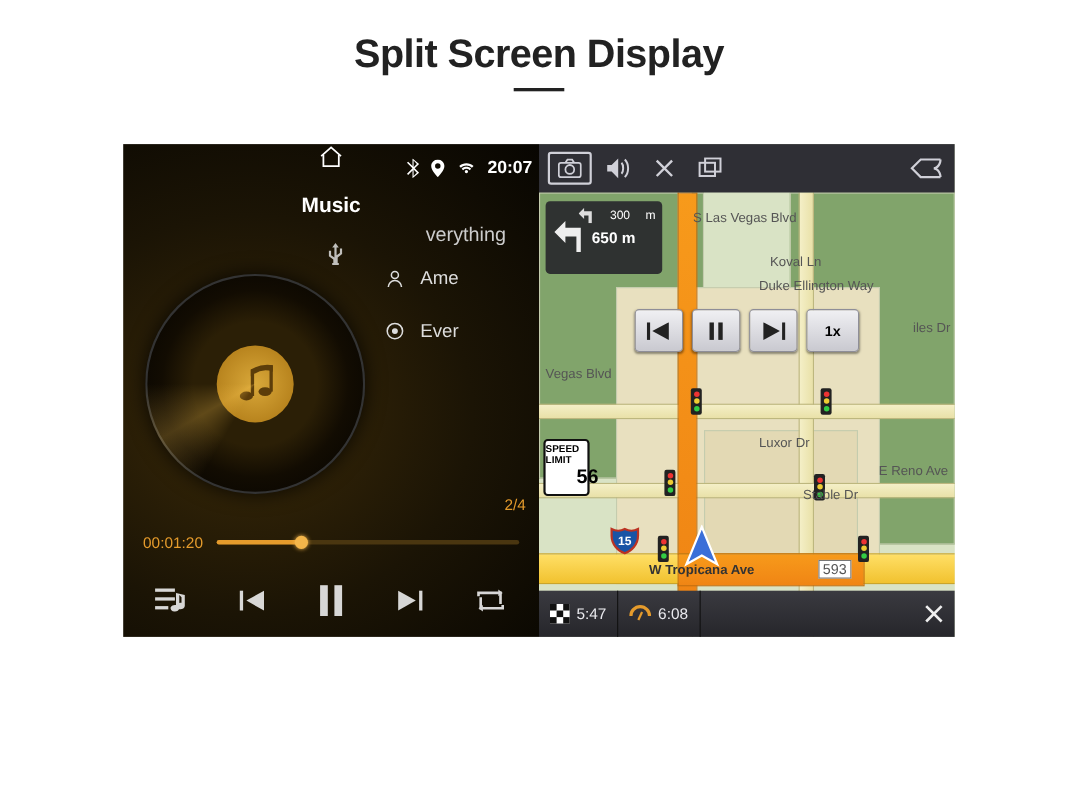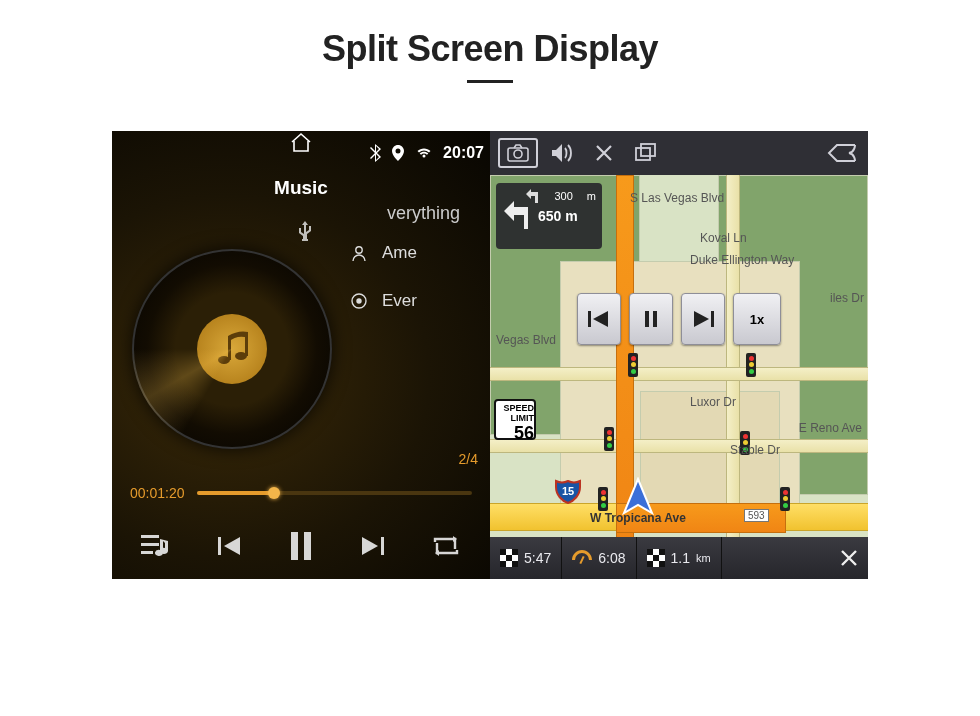--- a/index.html
+++ b/index.html
@@ -52,33 +52,33 @@
   .b-city2 { background:#e3d9b4; left:150px; top:260px; width:140px; height:120px; }
   
   .road-h { position:absolute; left:0; right:0; height:14px; background:linear-gradient(#f4efc7,#e9e1a8); border-top:1px solid #bdb77e; border-bottom:1px solid #bdb77e; }
   .road-v { position:absolute; top:44px; bottom:0; width:14px; background:linear-gradient(90deg,#f4efc7,#e9e1a8); border-left:1px solid #bdb77e; border-right:1px solid #bdb77e; }
   .rh1 { top:236px; } .rh2 { top:372px; height:28px; background:linear-gradient(#ffdf66,#f1c22f); border-color:#caa52a;} .rh3 { top:308px; }
   .rv1 { left:126px; } .rv2 { left:236px; }
   .route { position:absolute; left:126px; top:44px; width:18px; bottom:40px; background:linear-gradient(#f79a1b,#f08514); border:1px solid #c56f0e; }
   .route-turn { position:absolute; left:126px; top:372px; height:30px; width:170px; background:linear-gradient(#f79a1b,#f08514); border:1px solid #c56f0e; }
 
   .street-lbl { position:absolute; font-size:12px; color:#555; white-space:nowrap; }
-  .speed-sign { position:absolute; left:4px; top:268px; width:42px; height:41px; background:#fff; border:2px solid #111; border-radius:4px; font-size:9px; font-weight:700; text-align:right; line-height:1.1; padding-top:3px; }
-  .speed-sign .num { font-size:18px; display:block; }
+  .speed-sign { position:absolute; left:4px; top:268px; width:42px; height:52px; background:#fff; border:2px solid #111; border-radius:4px; font-size:9px; font-weight:700; text-align:left; line-height:1.1; padding-top:3px; }
+  .speed-sign .num { font-size:18px; display:block;padding-left:28px; }
 
   .map-topbar { position:absolute; top:0; left:0; right:0; height:44px; background:#2f2f35; display:flex; align-items:center; gap:6px; padding:0 8px; }
   .map-topbar .cap { width:40px; height:30px; border:2px solid #d0d0d8; border-radius:3px; display:flex; align-items:center; justify-content:center; }
   .map-topbar .icbtn { width:36px; height:36px; display:flex; align-items:center; justify-content:center; }
 
   .turn-box { position:absolute; left:6px; top:52px; width:106px; height:66px; background:rgba(40,40,44,.92); border-radius:4px; color:#fff; display:flex; align-items:center; padding:4px 6px; gap:2px; }
   .turn-box .dist { font-size:14px; font-weight:600; }
   .turn-box .sub { position:absolute; right:6px; top:6px; font-size:11px; display:flex; align-items:center; gap:14px; }
 
   .sim-controls { position:absolute; left:50%; top:150px; transform:translateX(-50%); display:flex; gap:8px; }
-  .sim-btn { width:48px; height:52px; background:linear-gradient(#f0f0f3,#c9c9d0); border:1px solid #8e8e98; border-radius:4px; display:flex; align-items:center; justify-content:center; font-size:13px; font-weight:700; box-shadow:0 1px 2px rgba(0,0,0,.4);margin-top:12px;}
+  .sim-btn { width:48px; height:39px; background:linear-gradient(#f0f0f3,#c9c9d0); border:1px solid #8e8e98; border-radius:4px; display:flex; align-items:center; justify-content:center; font-size:13px; font-weight:700; box-shadow:0 1px 2px rgba(0,0,0,.4);}
   .sim-btn.small { width:44px; }
 
   .nav-cursor { position:absolute; left:128px; top:346px; width:36px; height:36px; }
 
   .bottombar { position:absolute; left:0; right:0; bottom:0; height:42px; background:linear-gradient(#3a3a40,#26262b); display:flex; align-items:center; color:#e9e9ee; font-size:14px; }
   .bb-cell { display:flex; align-items:center; gap:6px; padding:0 10px; height:100%; border-right:1px solid #111; }
   .bb-cell:last-child { border-right:none; margin-left:auto; }
   .flag { width:18px; height:18px; }
   .traffic-light { position:absolute; width:10px; height:24px; background:#222; border-radius:2px; display:flex; flex-direction:column; justify-content:space-around; align-items:center; padding:2px 0;}
   .traffic-light span { width:5px; height:5px; border-radius:50%; }
@@ -261,21 +261,21 @@
 
       <div class="street-lbl" style="left:140px;top:60px;">S Las Vegas Blvd</div>
       <div class="street-lbl" style="left:210px;top:100px;">Koval Ln</div>
       <div class="street-lbl" style="left:200px;top:122px;">Duke Ellington Way</div>
       <div class="street-lbl" style="left:6px;top:202px;">Vegas Blvd</div>
       <div class="street-lbl" style="right:4px;top:160px;">iles Dr</div>
       <div class="street-lbl" style="left:200px;top:264px;">Luxor Dr</div>
       <div class="street-lbl" style="right:6px;top:290px;">E Reno Ave</div>
       <div class="street-lbl" style="left:240px;top:312px;">Stable Dr</div>
       <div class="street-lbl" style="left:100px;top:380px;color:#333;font-weight:600;">W Tropicana Ave</div>
-      <div class="street-lbl" style="left:254px;top:378px;background:#fff;border:1px solid #777;padding:0 3px;font-size:10px;">593</div>
+      <div class="street-lbl" style="left:254px;top:378px;background:#fff;border:1px solid #777;padding:0 3px;font-size:13px;">593</div>
 
       <div class="speed-sign">
         <span>SPEED</span><br>
         <span>LIMIT</span>
         <span class="num">56</span>
       </div>
 
       <div style="position:absolute;left:64px;top:346px;">
         <svg width="28" height="28" viewBox="0 0 28 28">
             <path d="M2 4c4 2 8 2 12 0 4 2 8 2 12 0v6c0 8-6 14-12 16C8 24 2 18 2 10z" fill="#1954a5" stroke="#b32" stroke-width="2"></path>
@@ -378,34 +378,20 @@
         <div class="bb-cell">
           <span>
               <svg width="20" height="16" viewBox="0 0 20 16" fill="#e59b2c">
                 <path d="M10 0C4.5 0 0 4.5 0 10h3a7 7 0 0 1 14 0h3C20 4.5 15.5 0 10 0z"></path>
                 <rect x="9" y="6" width="2" height="8" fill="#e59b2c" transform="rotate(25 10 10)"></rect>
               </svg>
             </span>
           <span>6:08</span>
         </div>
         <div class="bb-cell">
-          <span class="flag">
-              <svg width="18" height="18" viewBox="0 0 18 18">
-                <rect width="18" height="18" fill="#fff"></rect>
-                <rect x="0" y="0" width="6" height="6" fill="#111"></rect>
-                <rect x="12" y="0" width="6" height="6" fill="#111"></rect>
-                <rect x="6" y="6" width="6" height="6" fill="#111"></rect>
-                <rect x="0" y="12" width="6" height="6" fill="#111"></rect>
-                <rect x="12" y="12" width="6" height="6" fill="#111"></rect>
-              </svg>
-            </span>
-          <span>1.1</span>
-          <span style="font-size:11px">km</span>
-        </div>
-        <div class="bb-cell">
           <svg width="18" height="18" viewBox="0 0 18 18" stroke="#eee" stroke-width="2.4">
               <path d="M2 2l14 14M16 2 2 16"></path>
             </svg>
         </div>
       </div>
     </div>
 
   </div>
 </div>
 

